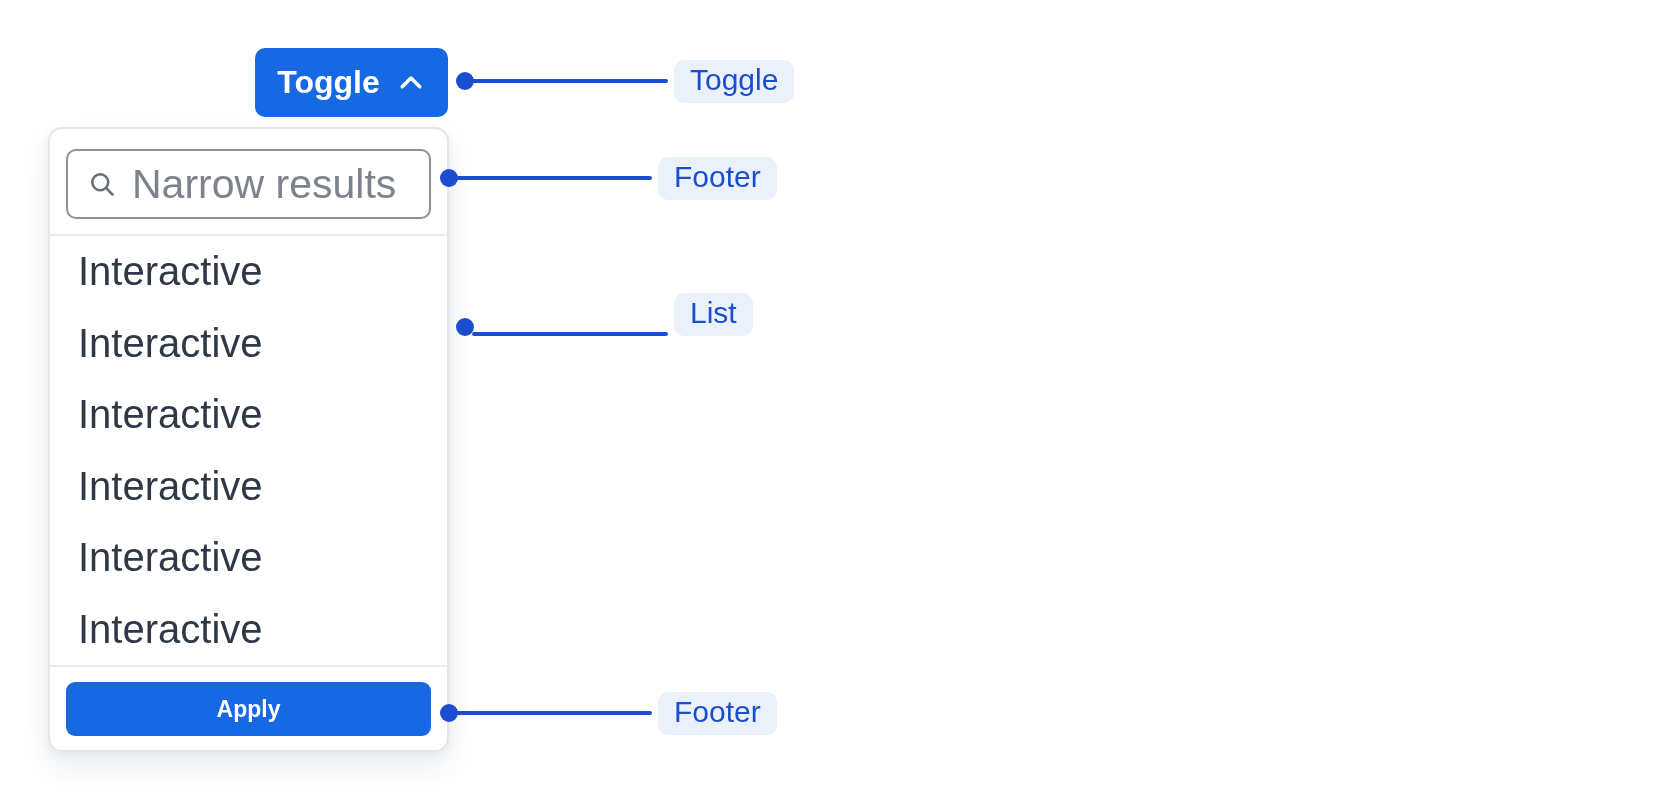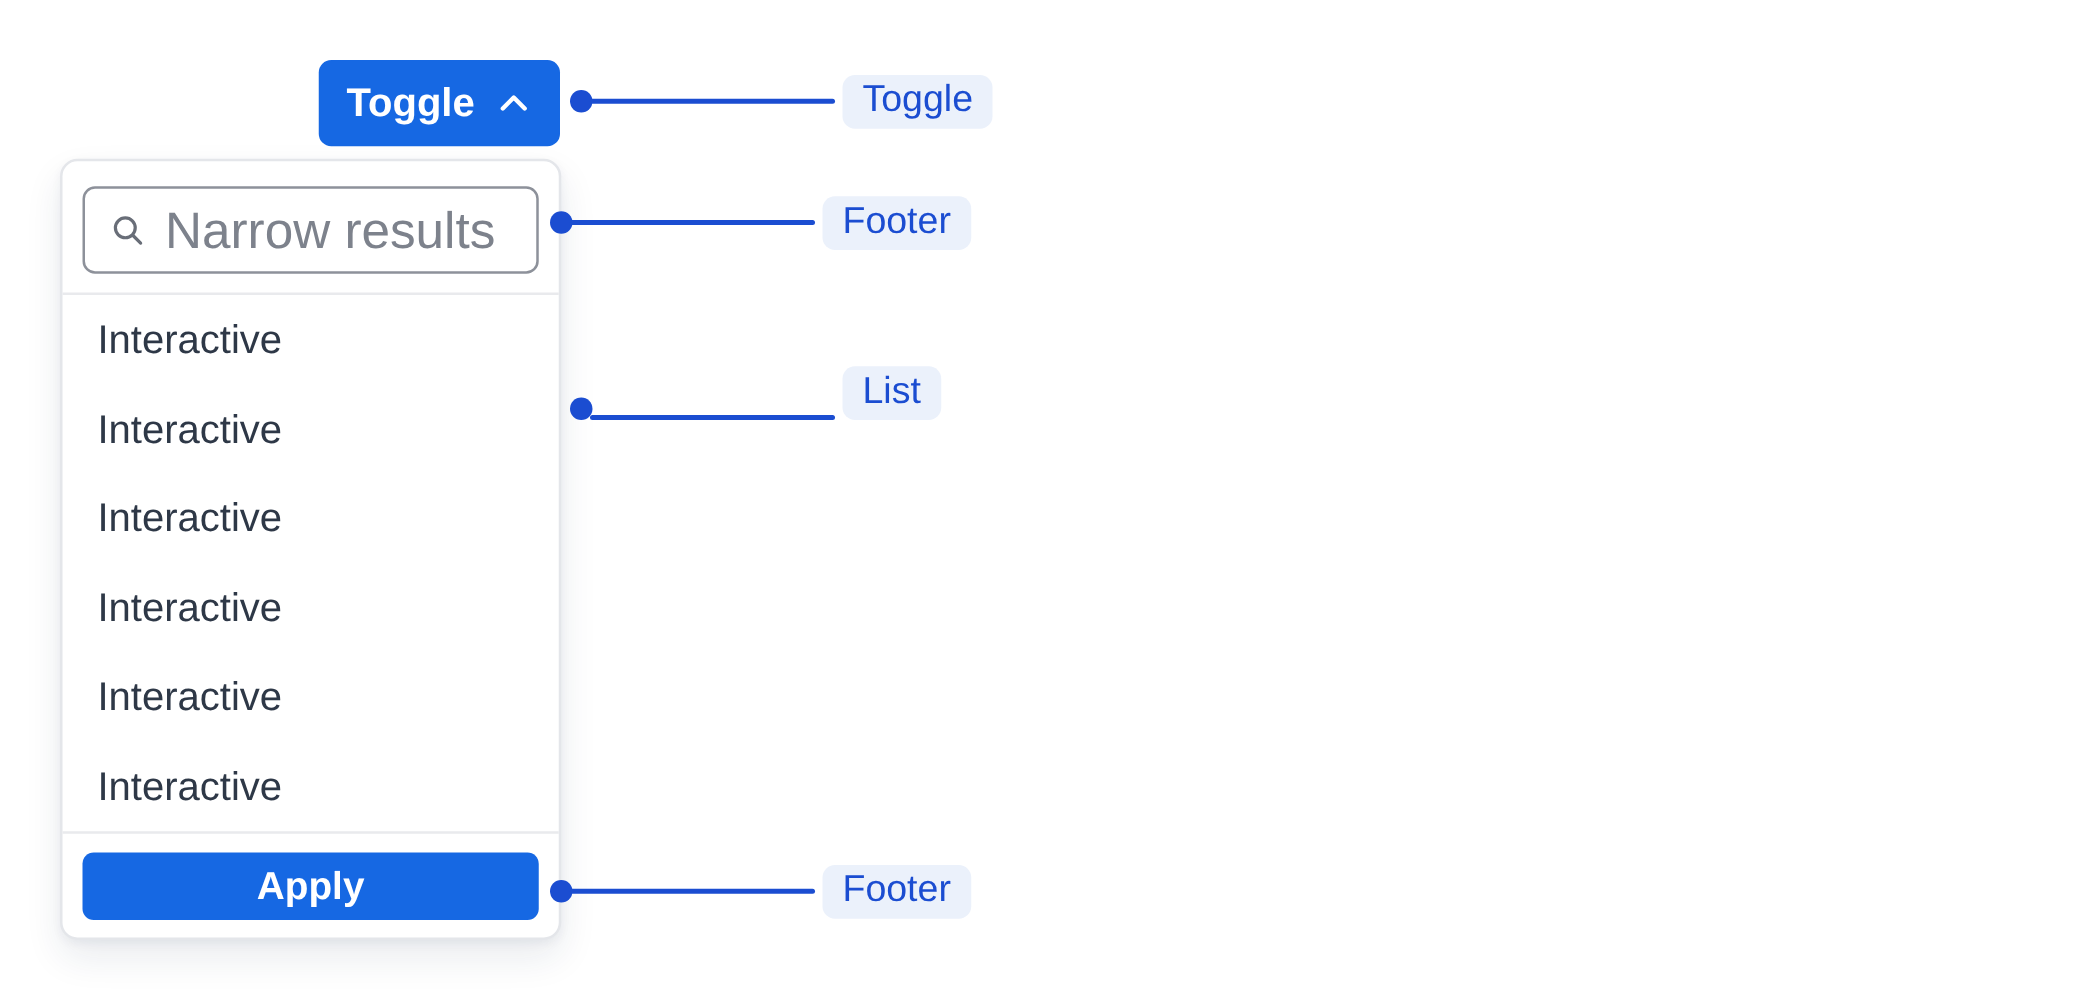--- a/index.html
+++ b/index.html
@@ -46,31 +46,31 @@
   .search-box svg{flex:none;display:block;}
   .search-input{
     flex:1;min-width:0;border:none;outline:none;background:transparent;
     font-size:41px;color:#c2410c;font-family:"Liberation Sans", sans-serif;
   }
   .search-input::placeholder{color:var(--text-muted);opacity:1;}
 
   .panel-list{flex:1;display:flex;flex-direction:column;overflow:hidden;}
   .list-item{
     flex:1;display:flex;align-items:center;padding:0 28px;
-    font-size:32px;color:var(--text-dark);cursor:pointer;
+    font-size:40px;color:var(--text-dark);cursor:pointer;
   }
 
   .panel-footer{
     flex:none;height:85px;border-top:2px solid var(--divider);
     padding:15px 16px 0;
   }
   .apply-btn{
     width:100%;height:54px;background:var(--accent);color:#ffffff;
     border:none;border-radius:9px;display:flex;align-items:center;justify-content:center;
-    font-size:31px;font-weight:600;cursor:pointer;
+    font-size:23px;font-weight:600;cursor:pointer;
     font-family:"Liberation Sans", sans-serif;
   }
 
   
   .annotation{position:absolute;display:flex;align-items:center;height:38px;}
   .annotation .dot{flex:none;width:18px;height:18px;border-radius:50%;background:var(--accent-dark);}
   .annotation .line{flex:none;width:196px;height:4px;margin-left:-2px;border-radius:2px;background:var(--accent-dark);}
   .annotation .pill{
     margin-left:6px;background:var(--pill-bg);color:var(--accent-dark);
     font-size:30px;font-weight:500;line-height:1;padding:5px 16px 8px;

